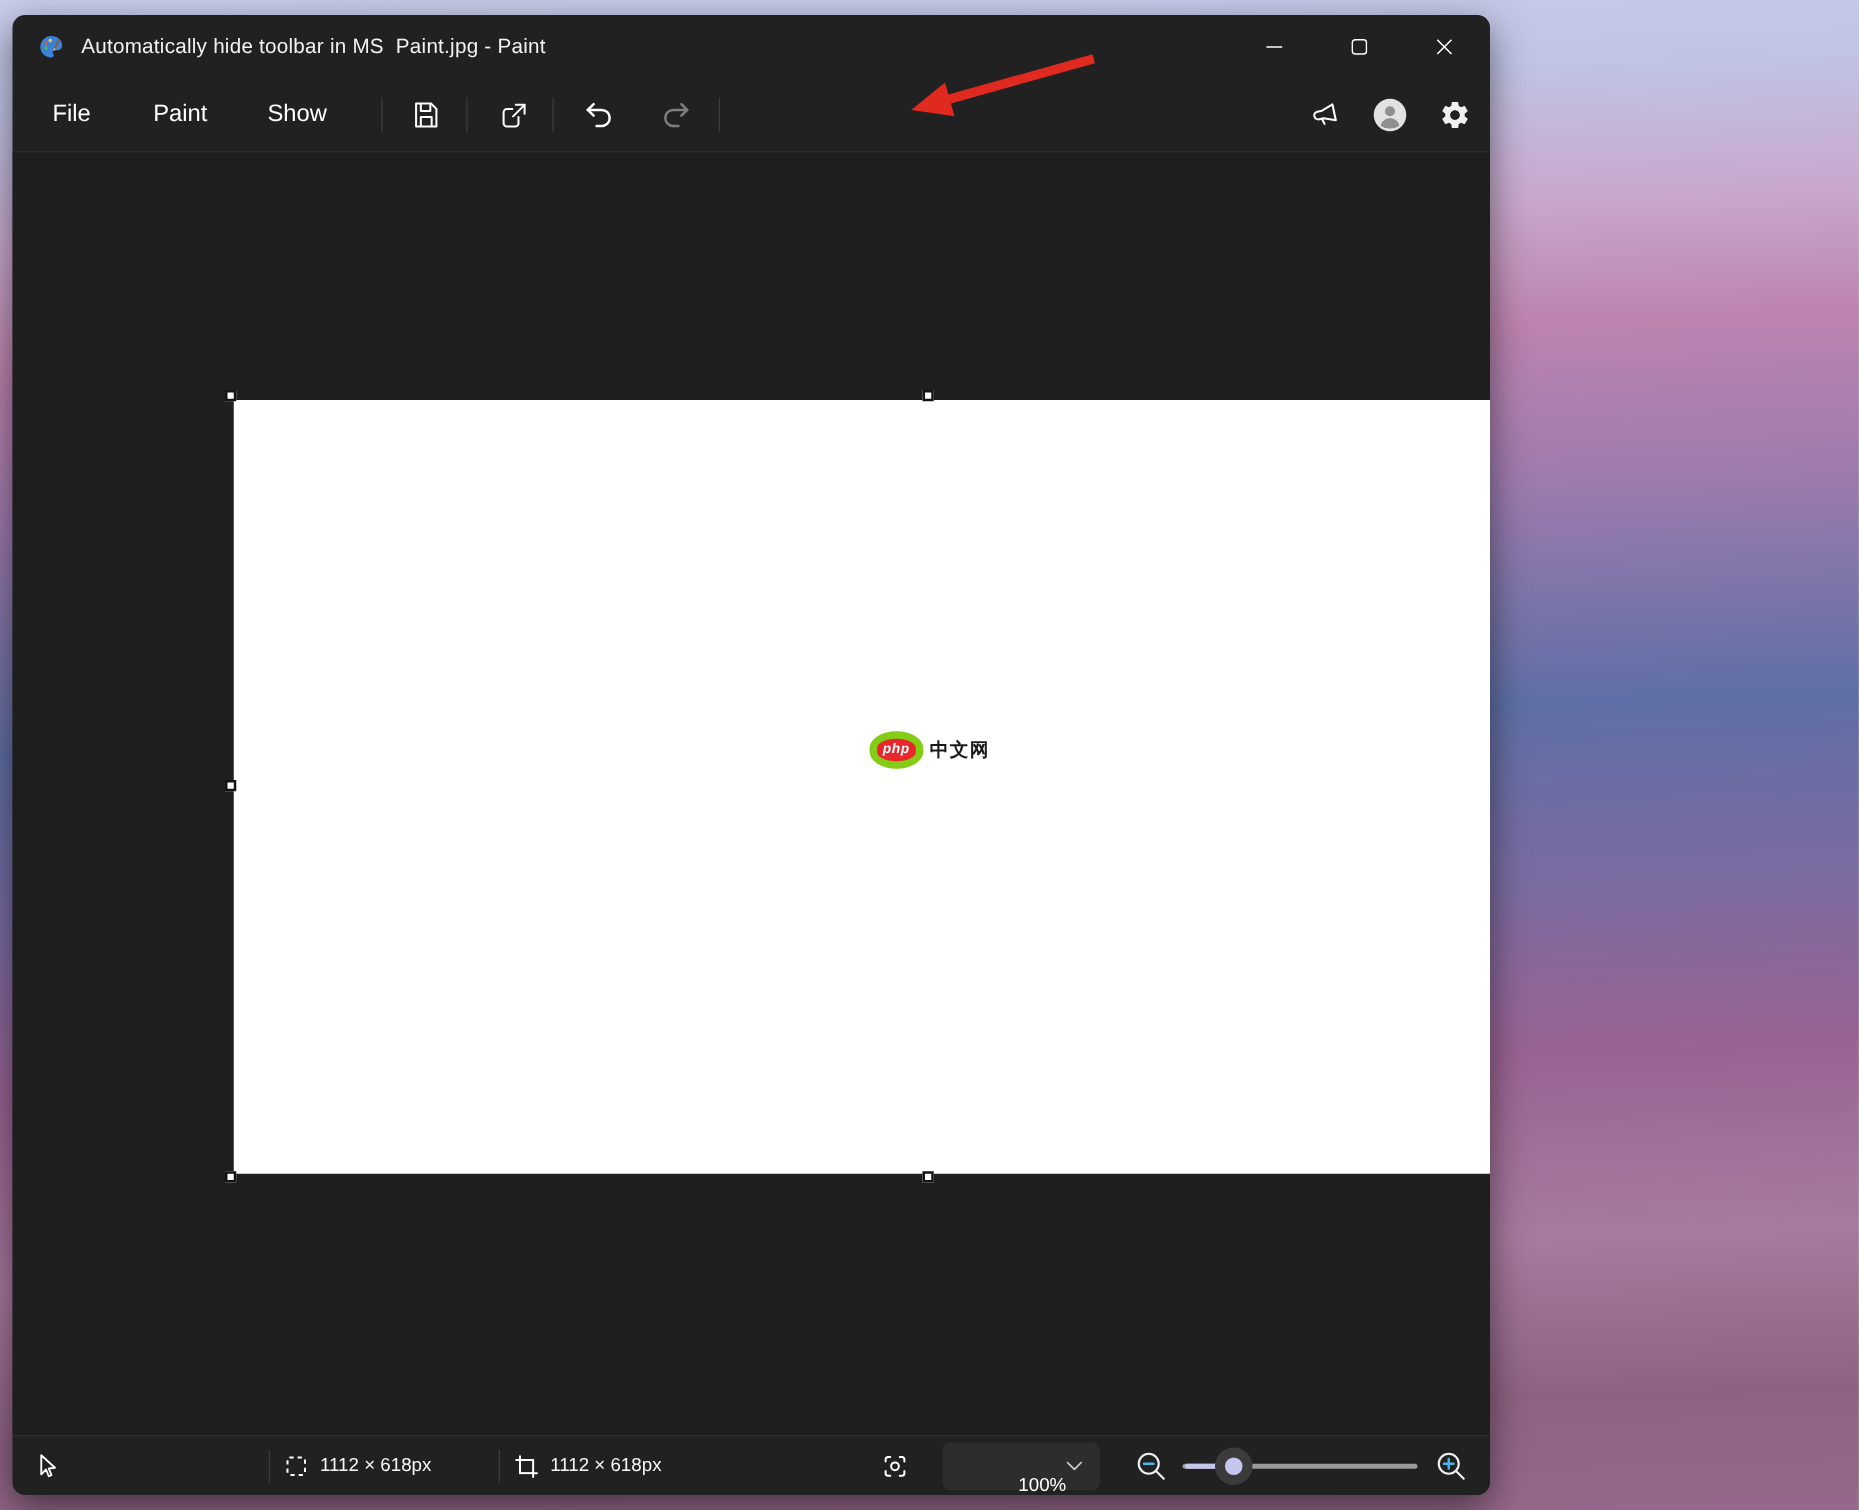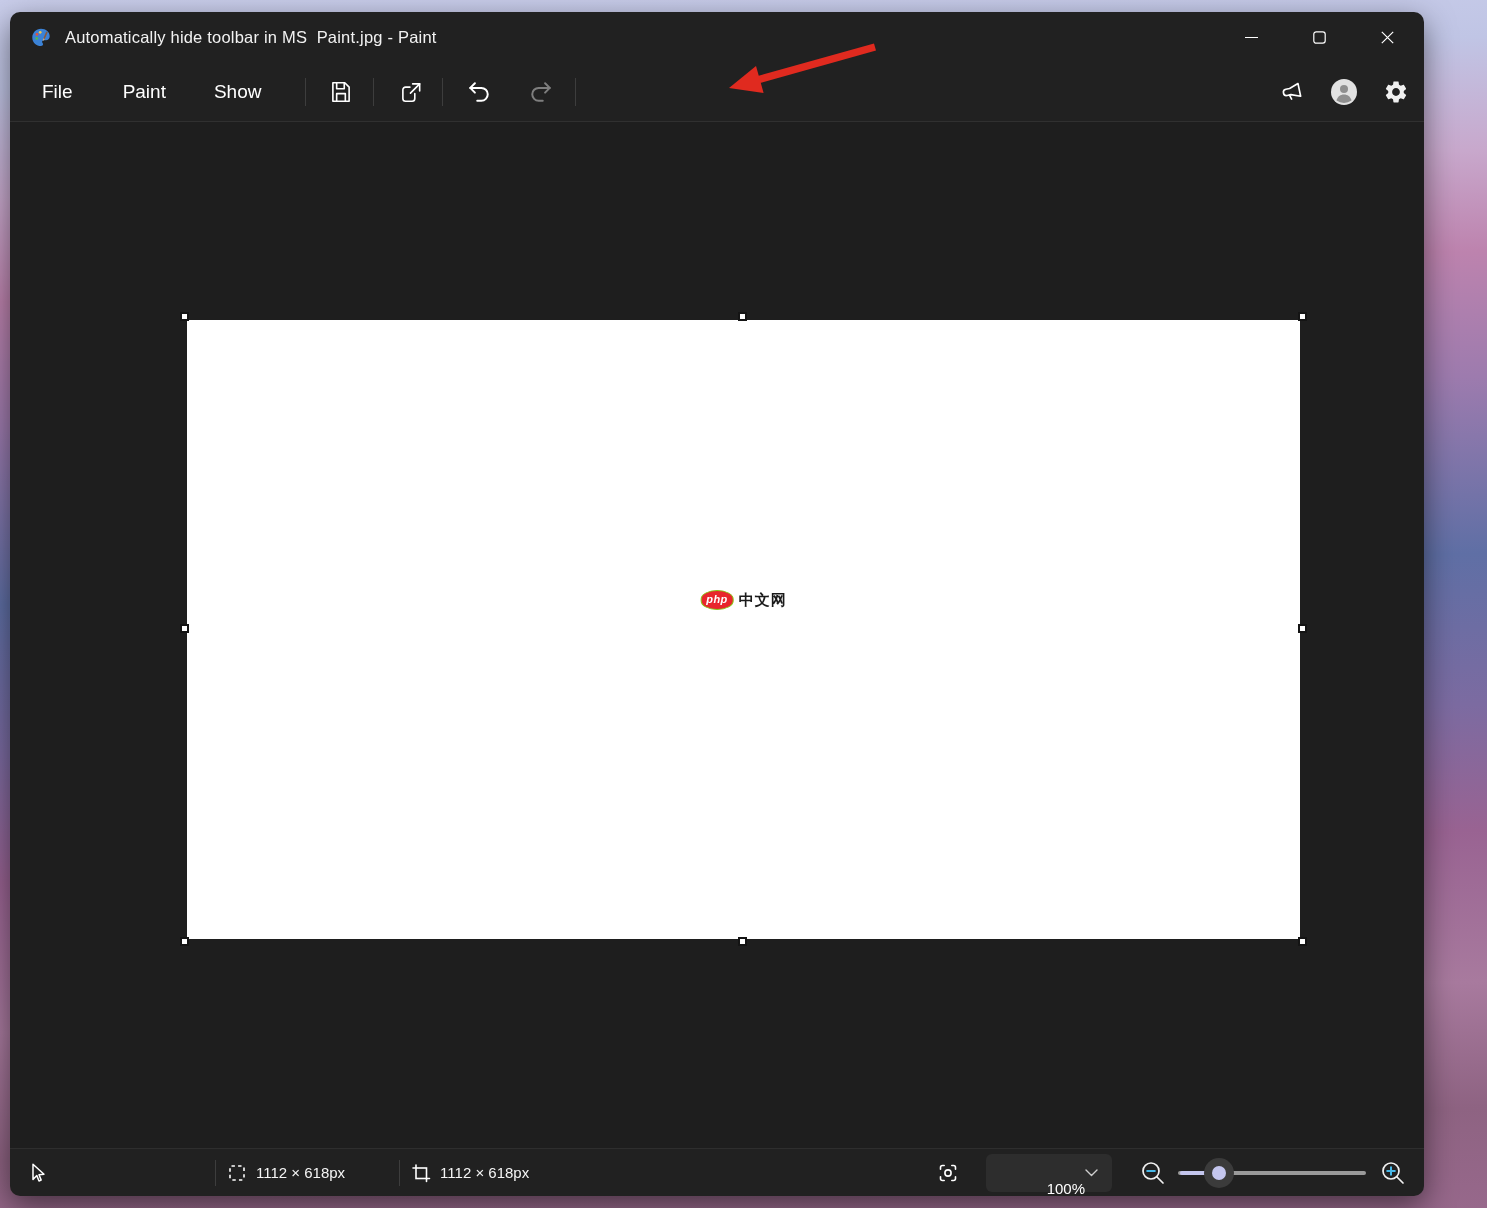--- a/index.html
+++ b/index.html
@@ -9,21 +9,21 @@
   }
   *{box-sizing:border-box; margin:0; padding:0;}
   html,body{width:1487px;height:1208px;overflow:hidden;}
   body{
     font-family:"Liberation Sans","DejaVu Sans",sans-serif;
     background:linear-gradient(178deg,#c9cdea 0%,#c0c5e5 7%,#c8a8cc 16%,#bd83ae 24%,
       #9d7bae 34%,#5f6fa5 48%,#7c6ba1 60%,#996392 70%,#a87a9e 82%,#8e6382 92%,#97688b 100%);
   }
   .stage{position:relative;width:1487px;height:1208px;}
   .app-window{
-    position:absolute; left:10px; top:12px; width:1414px; height:1184px;
+    position:absolute; left:10px; top:12px; width:1182px; height:1184px;
     background:var(--window-bg); border-radius:10px; overflow:hidden;
     box-shadow:0 10px 30px rgba(0,0,0,.5); display:flex; flex-direction:column;
     color:#fff;
   }
   
   .titlebar{height:50px; flex:0 0 auto; display:flex; align-items:center; position:relative;}
   .app-logo{width:22px;height:22px;margin-left:20px;flex:0 0 auto;}
   .title-text{margin-left:13px; font-size:16.5px; color:#f2f2f2; white-space:pre; letter-spacing:.2px;}
   .win-controls{position:absolute; right:14px; top:0; height:50px; display:flex; align-items:center; gap:22px;}
   .win-btn{width:46px;height:40px;display:flex;align-items:center;justify-content:center;background:transparent;border:none;cursor:pointer;}
@@ -57,21 +57,21 @@
   .h-tl{left:-7px; top:-8px;} .h-tc{left:50%; margin-left:-6px; top:-8px;} .h-tr{right:-7px; top:-8px;}
   .h-ml{left:-7px; top:50%; margin-top:-6px;} .h-mr{right:-7px; top:50%; margin-top:-6px;}
   .h-bl{left:-7px; bottom:-7px;} .h-bc{left:50%; margin-left:-6px; bottom:-7px;} .h-br{right:-7px; bottom:-7px;}
   .watermark{
     position:absolute; left:50%; top:280px; transform:translate(-50%,-50%);
     display:flex; align-items:center; gap:5px; user-select:none;
   }
   .php-badge{
     background:var(--php-badge-red); color:#fff; font-weight:bold; font-style:italic;
     font-size:11px; line-height:1; padding:3px 5px 4px; border-radius:50%/46%;
-    border:1px solid #84cc16; letter-spacing:.5px;
+    border:6px solid #84cc16; letter-spacing:.5px;
   }
   .watermark-text{color:#1a1a1a; font-size:15px; font-weight:bold; letter-spacing:1px; font-family:Liberation Mono, monospace;}
   
   .statusbar{
     height:48px; flex:0 0 auto; display:flex; align-items:center;
     border-top:1px solid #2e2e2e; padding:0 14px 0 16px; font-size:15px; color:#f5f5f5;
   }
   .sb-sep{width:1px;height:26px;background:#3d3d3d;flex:0 0 auto;}
   .sb-sep.s1{margin-left:165px;} .sb-sep.s2{margin-left:54px;}
   .sb-icon{flex:0 0 auto; display:flex; align-items:center; justify-content:center;}

